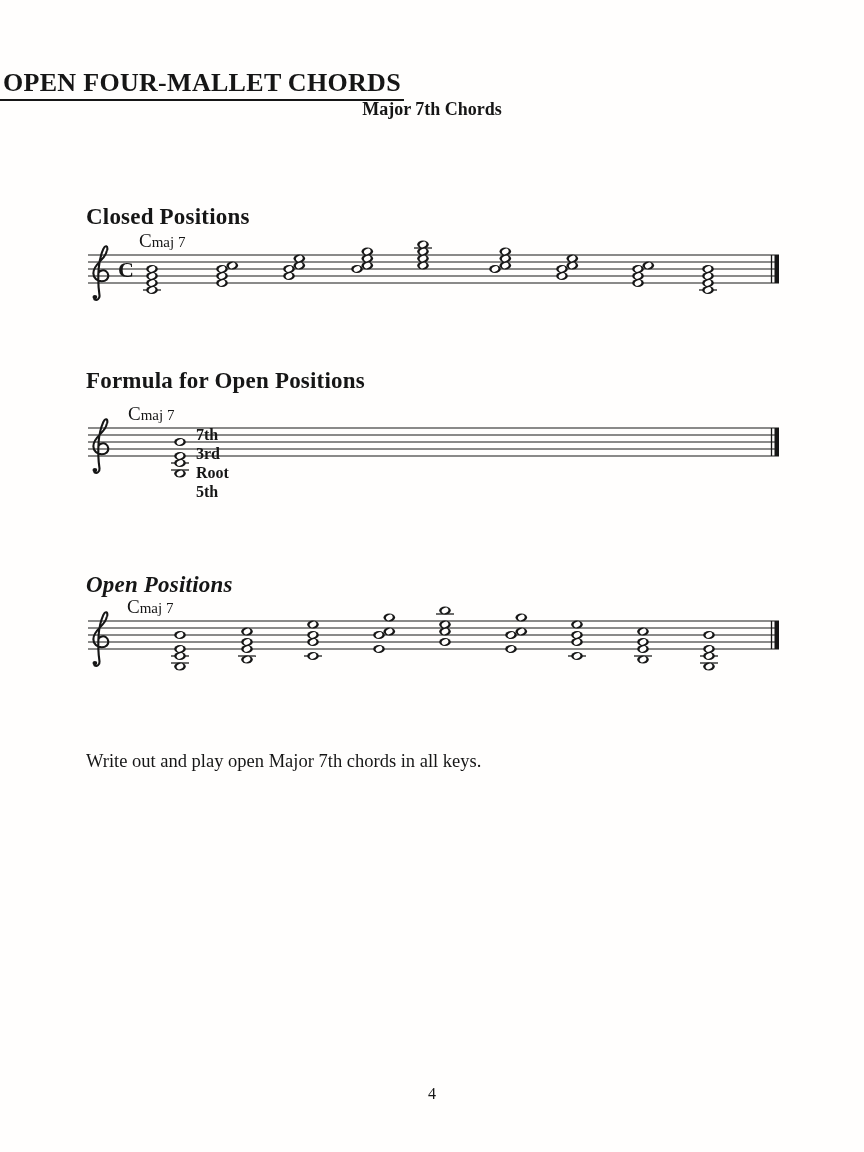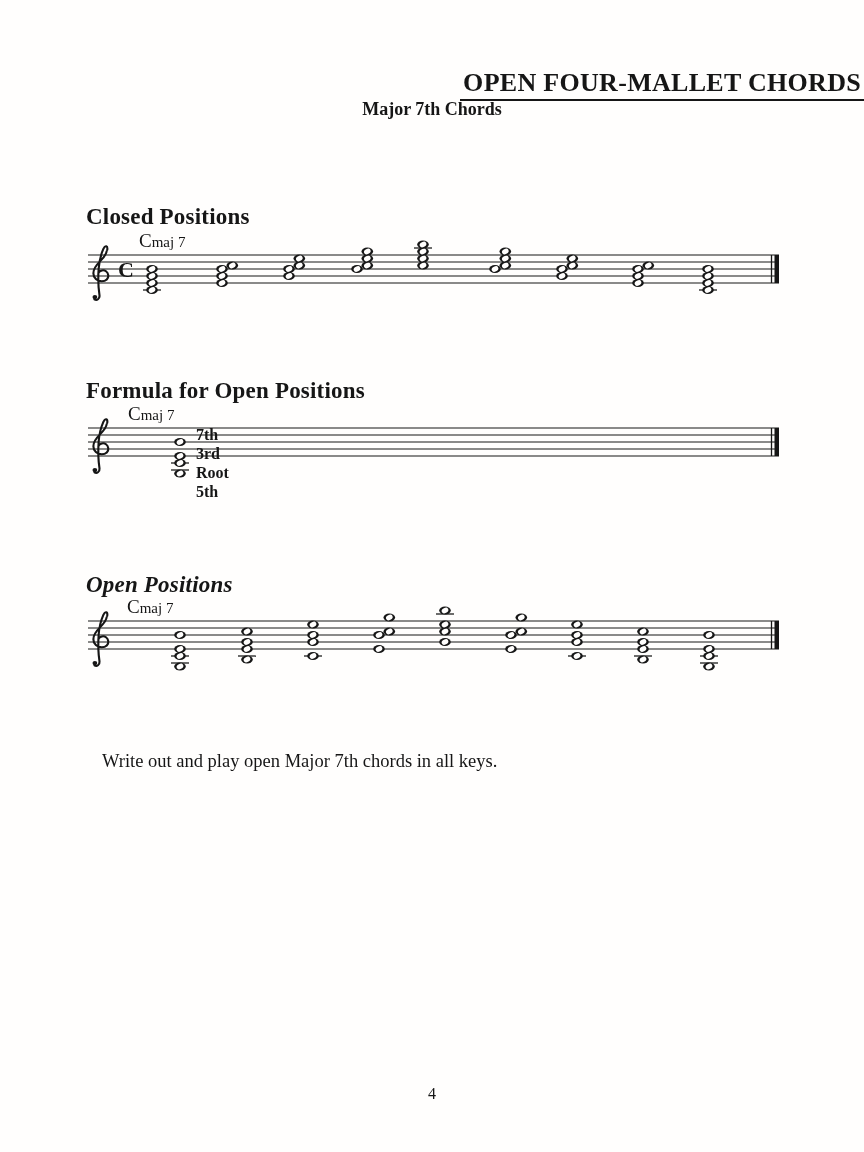--- a/index.html
+++ b/index.html
@@ -1,34 +1,34 @@
 <!DOCTYPE html>
 <html><head>
 <meta charset="utf-8">
 <style>
   html,body{margin:0;padding:0;background:#ffffff;}
   .page{position:relative;width:864px;height:1152px;background:#fffefd;
         font-family:"Liberation Serif", serif;color:#161616;overflow:hidden;}
   .canvas{position:absolute;left:0;top:0;}
-  .title-wrap{position:absolute;left:0;right:0;top:68px;text-align:right;}
+  .title-wrap{position:absolute;left:0;right:0;top:68px;text-align:left;}
   .title-main{display:inline-block;font-size:26px;font-weight:bold;letter-spacing:.3px;
               border-bottom:2.5px solid #161616;padding:0 3px 1px 3px;}
   .subtitle{position:absolute;left:0;right:0;top:99px;text-align:center;
             font-size:18px;font-weight:bold;}
   .section-heading{position:absolute;font-size:23px;font-weight:bold;letter-spacing:.2px;}
   .h-closed{left:86px;top:204px;}
-  .h-formula{left:86px;top:378px;}
+  .h-formula{left:86px;top:368px;}
   .h-open{left:86px;top:572px;font-style:italic;}
   .chord-symbol{position:absolute;white-space:nowrap;}
   .cs-root{font-size:19px;}
   .cs-quality{font-size:15px;}
   .cs-closed{left:139px;top:230px;}
   .cs-formula{left:128px;top:403px;}
   .cs-open{left:127px;top:596px;}
-  .note-text{position:absolute;left:102px;top:751px;font-size:18.5px;}
+  .note-text{position:absolute;left:86px;top:751px;font-size:18.5px;}
   .page-number{position:absolute;left:0;right:0;top:1085px;text-align:center;font-size:16px;}
 </style>
 </head>
 <body>
 
 <div class="page">
 
   <svg class="canvas" width="864" height="1152" viewBox="0 0 864 1152">
       <g>
         <line x1="88" x2="779" y1="255" y2="255" stroke="#161616" stroke-width="1.15"></line>

